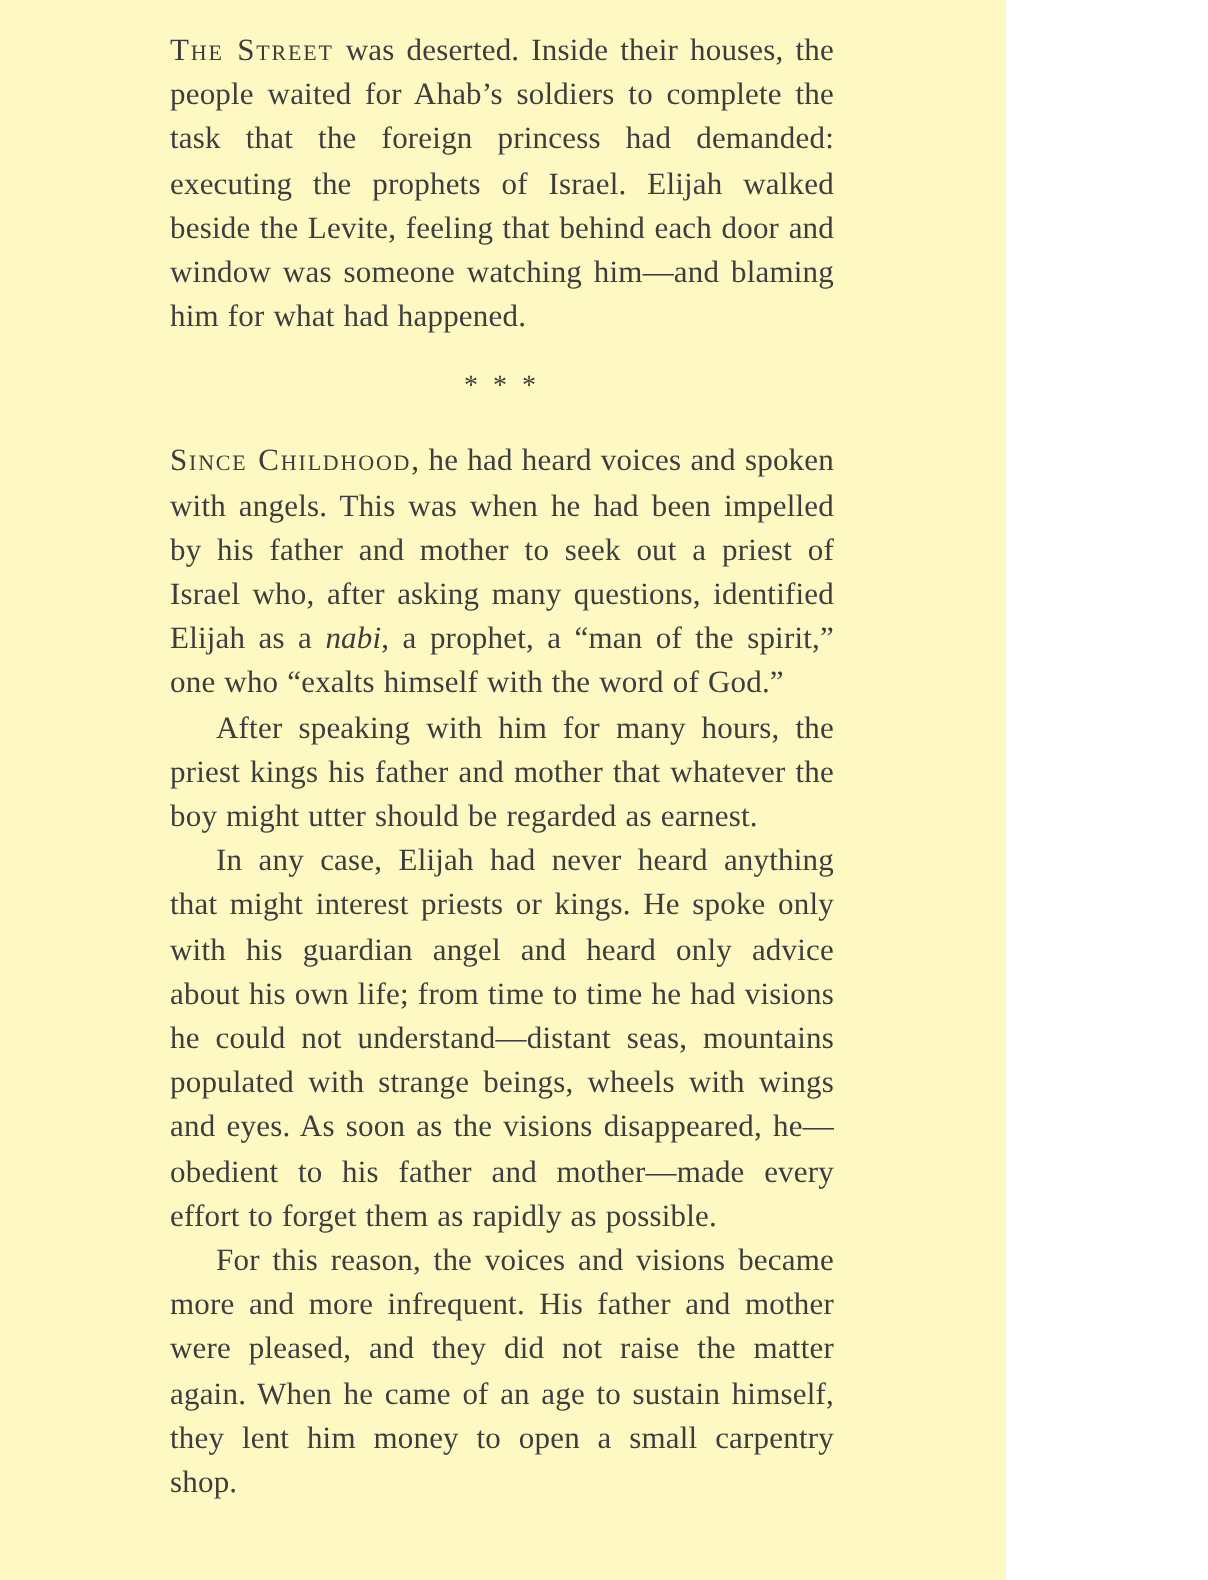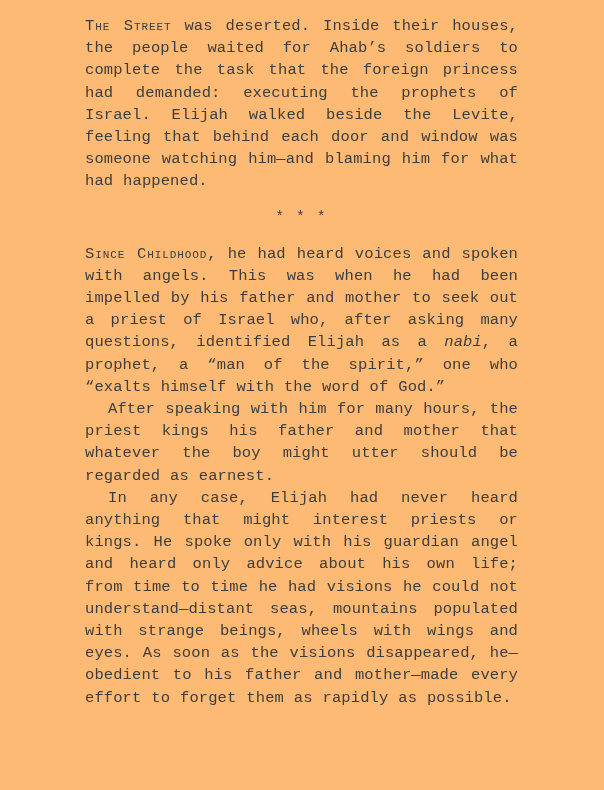--- a/index.html
+++ b/index.html
@@ -8,26 +8,25 @@
     background: #ffffff;
   }
   body {
     width: 604px;
     height: 790px;
     font-family: "Liberation Serif", "DejaVu Serif", serif;
     color: #3d3d3d;
   }
   .page {
     box-sizing: border-box;
-    width: 604px;
+    width: 503px;
     height: 790px;
     padding: 15px 86px 18px 85px;
     overflow: hidden;
-    background: #fdba74;
-    font-family: Liberation Mono, monospace;
+    background: #fef9c3;
   }
   .para {
     margin: 0;
     font-size: 15.5px;
     line-height: 22.2px;
     text-align: justify;
     letter-spacing: 0.1px;
     word-spacing: 0.5px;
   }
   .para.indent {
@@ -60,14 +59,15 @@
 
   <div class="divider">* * *</div>
 
   <p class="para no-indent"><span class="smallcaps">Since Childhood</span><span>, he had heard voices and spoken with angels. This was when he had been impelled by his father and mother to seek out a priest of Israel who, after asking many questions, identified Elijah as a </span><span class="italic">nabi</span><span>, a prophet, a “man of the spirit,” one who “exalts himself with the word of God.”</span></p>
 
   <p class="para indent">After speaking with him for many hours, the priest kings his father and mother that whatever the boy might utter should be regarded as earnest.</p>
 
 
   <p class="para indent">In any case, Elijah had never heard anything that might interest priests or kings. He spoke only with his guardian angel and heard only advice about his own life; from time to time he had visions he could not understand—distant seas, mountains populated with strange beings, wheels with wings and eyes. As soon as the visions disappeared, he—obedient to his father and mother—made every effort to forget them as rapidly as possible.</p>
 
+  <p class="para indent">For this reason, the voices and visions became more and more infrequent. His father and mother were pleased, and they did not raise the matter again. When he came of an age to sustain himself, they lent him money to open a small carpentry shop.</p>
 
 </div>
 
 </body></html>

